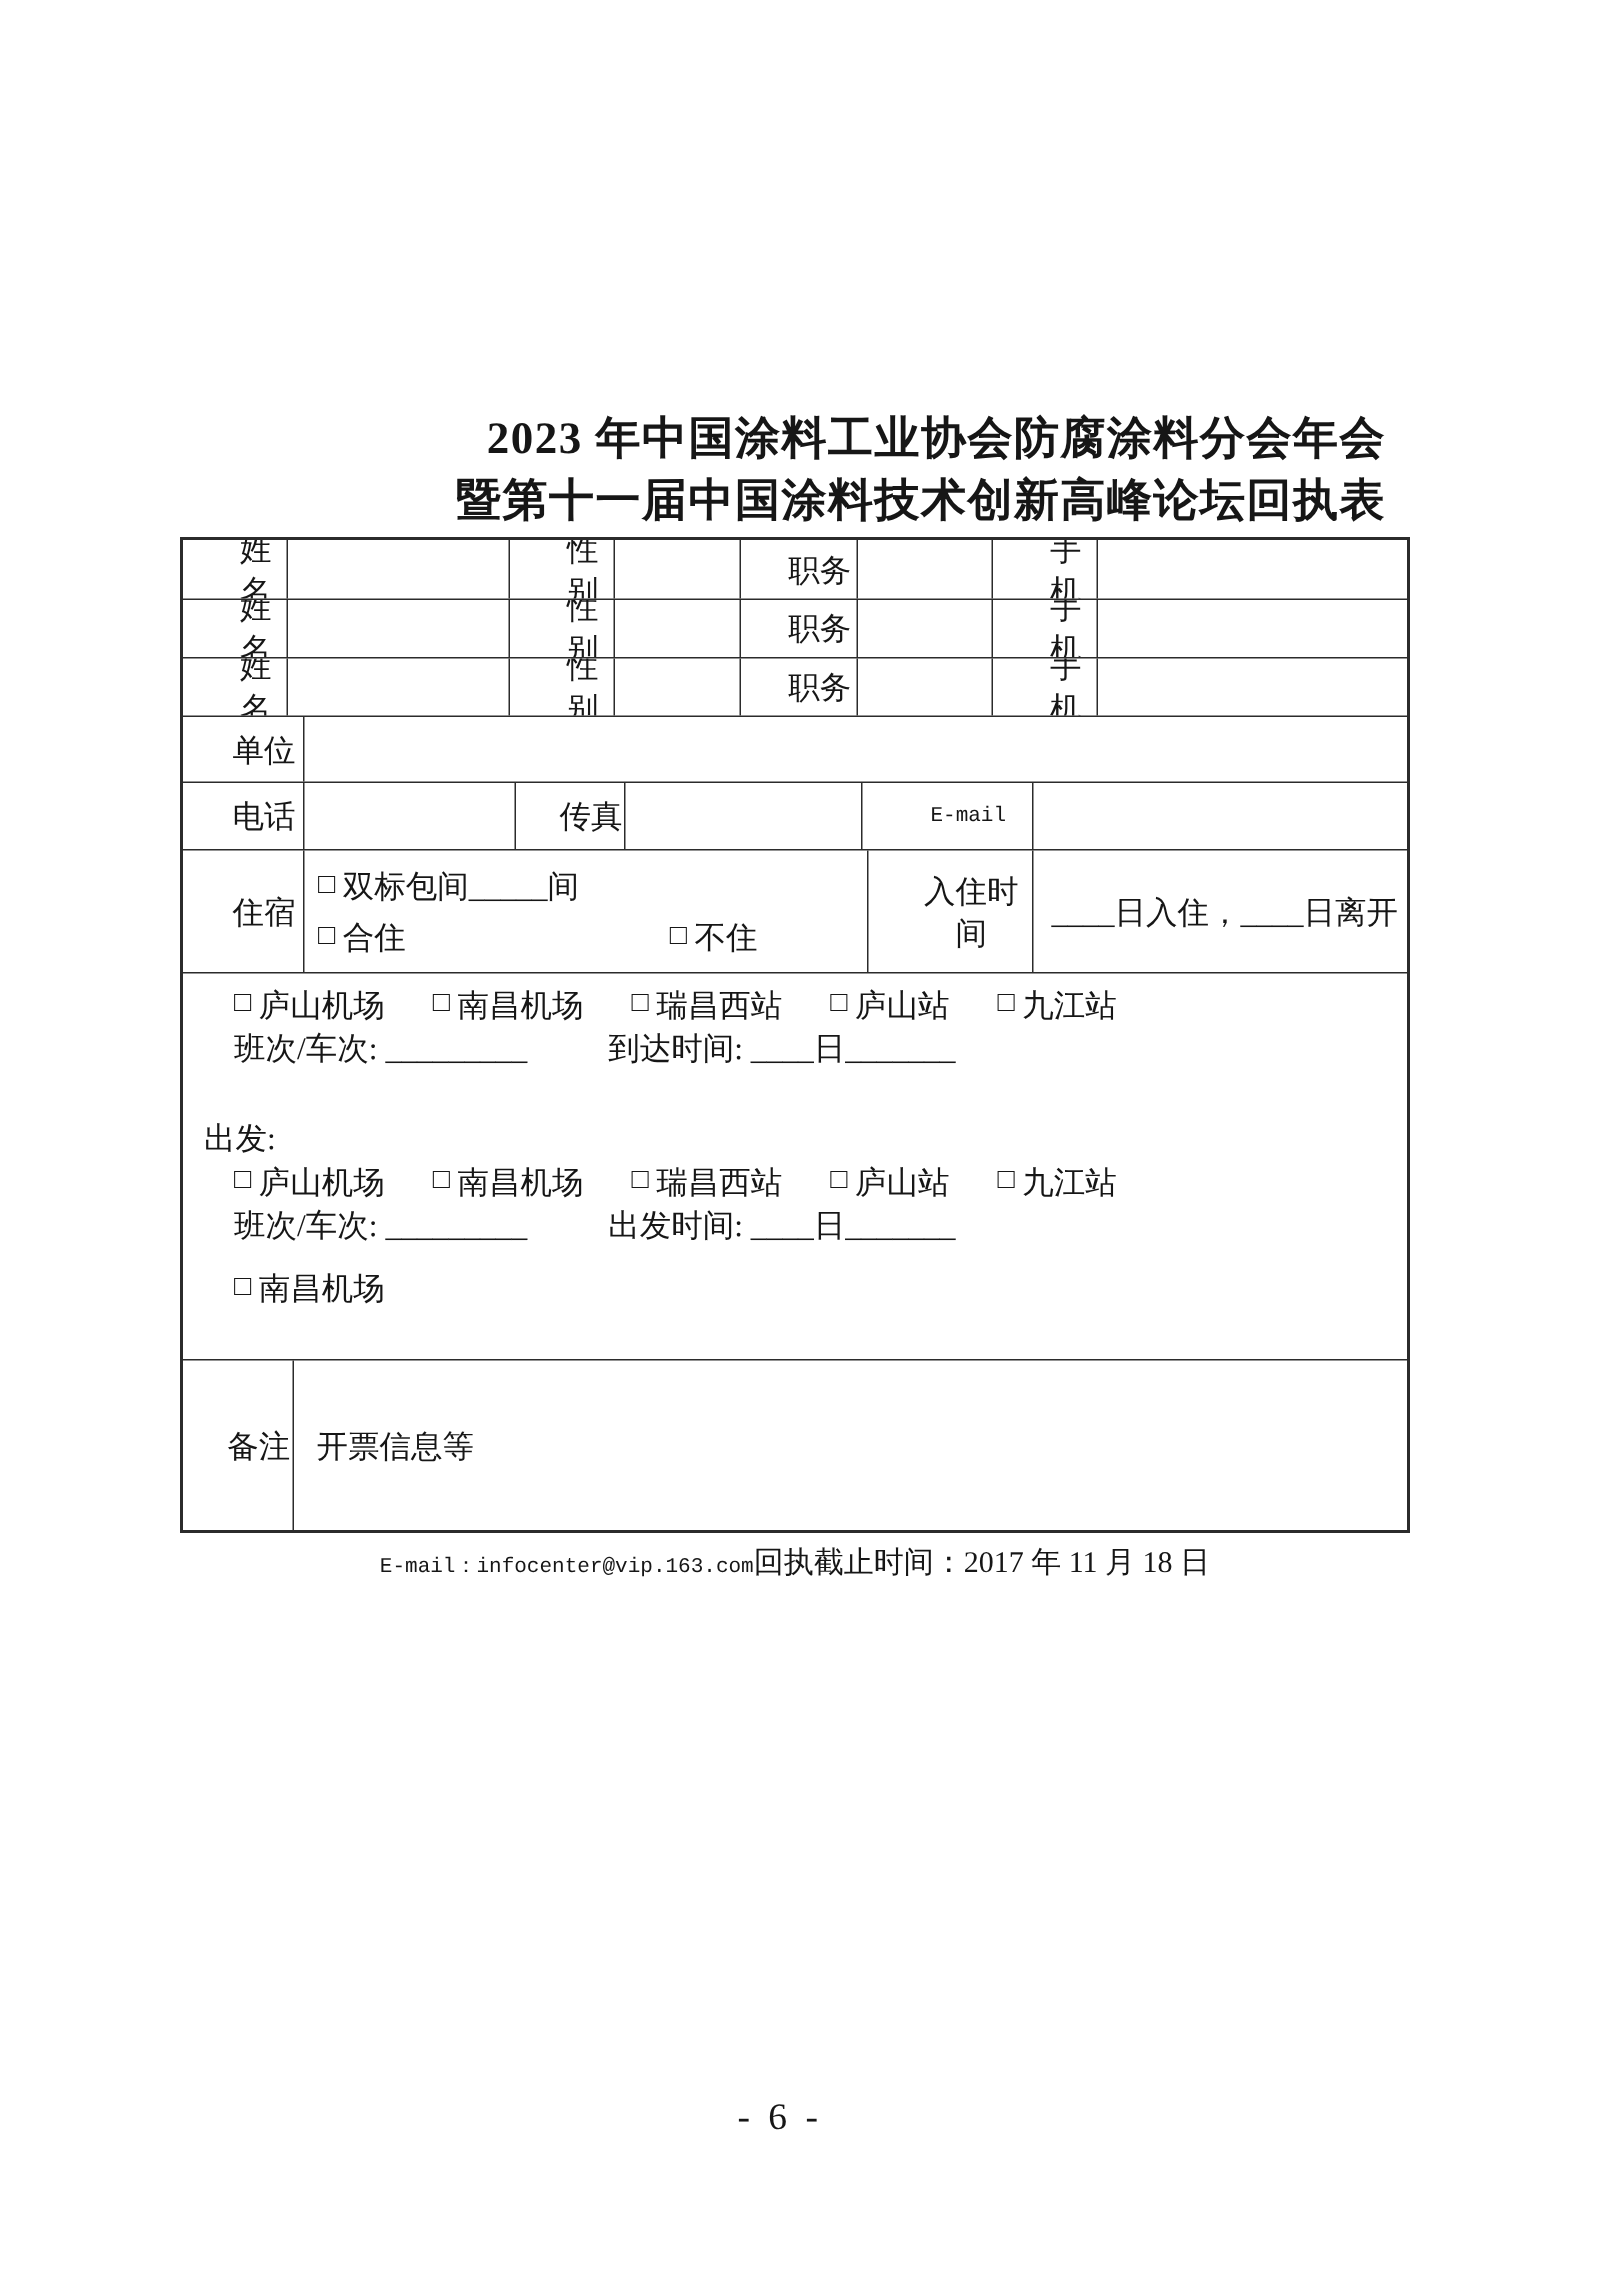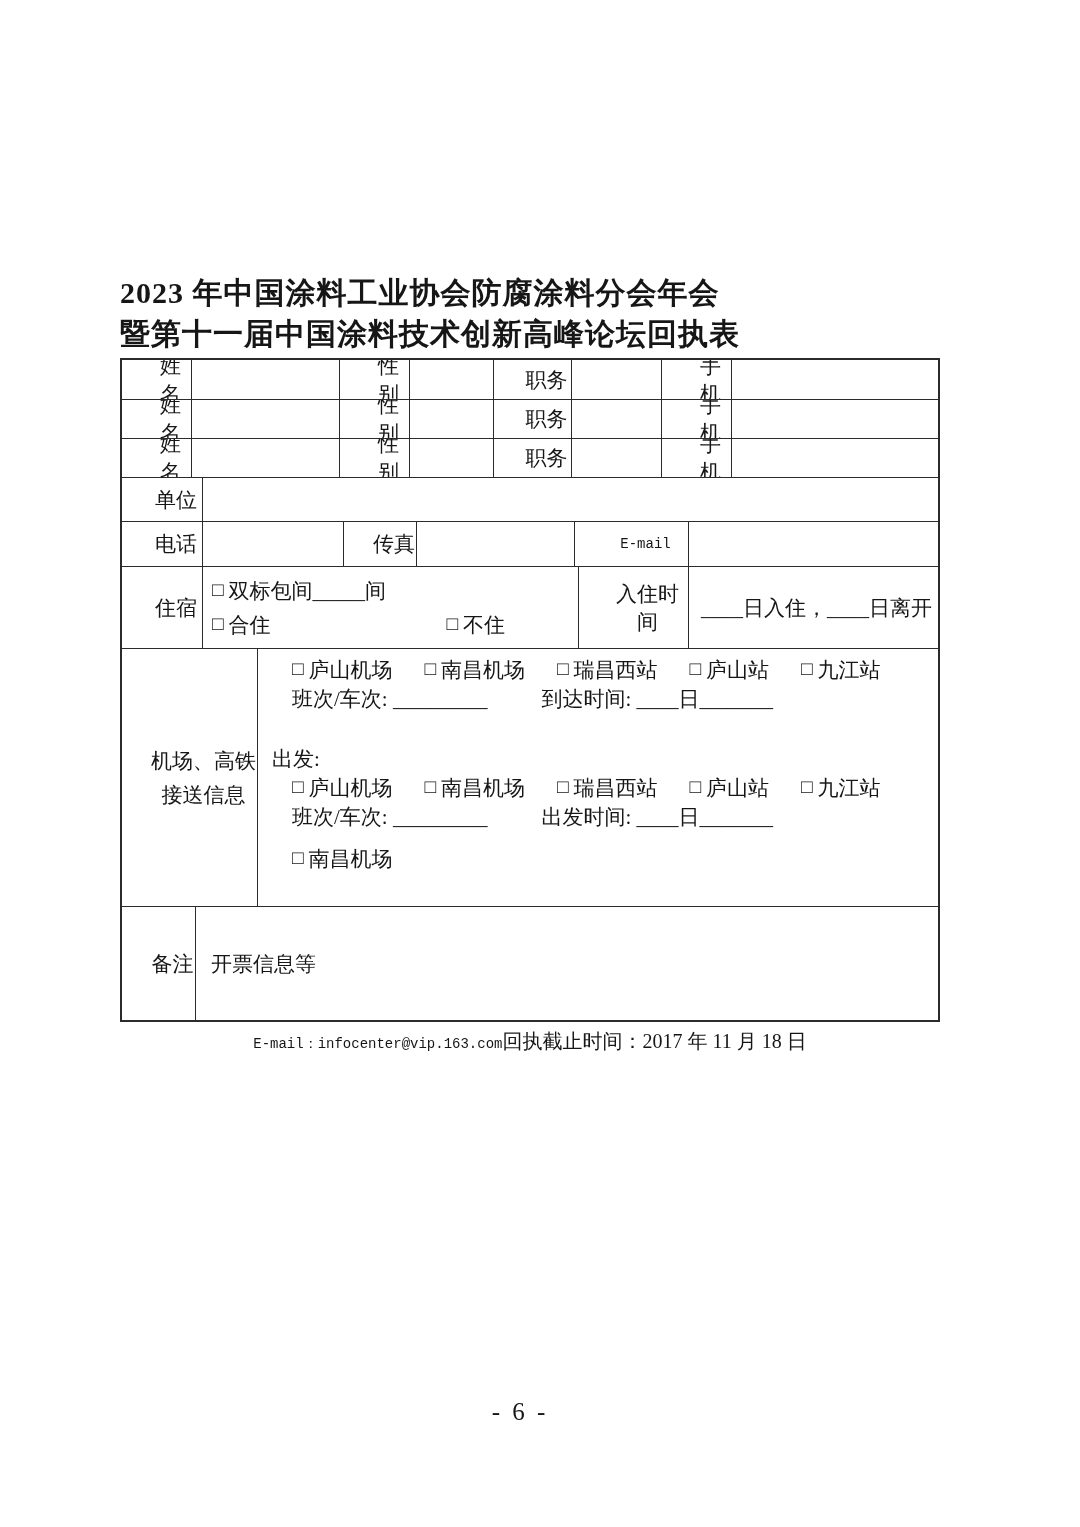--- a/index.html
+++ b/index.html
@@ -6,21 +6,21 @@
   html,body { width:1080px; height:1527px; }
   body {
     background:#ffffff;
     position:relative;
     font-family:"Liberation Serif","DejaVu Serif",serif;
     color:#161616;
   }
   .page { position:absolute; inset:0; background:#ffffff; }
 
   
-  .title-block { position:absolute; left:120px; top:272px; width:820px; text-align:left; }
+  .title-block { position:absolute; left:104px; top:272px; width:820px; text-align:right; }
   .title-line { font-size:30px; font-weight:bold; line-height:41px; letter-spacing:1px; }
 
   
   .form-table {
     position:absolute; left:120px; top:358px; width:820px;
     border:2px solid #2b2b2b; font-size:21px; background:#fff;
   }
   .row { display:flex; border-top:1.5px solid #2b2b2b; }
   .row:first-child { border-top:none; }
   .cell { border-right:1.5px solid #2b2b2b; display:flex; align-items:center; overflow:hidden; }
@@ -154,26 +154,20 @@
             <span class="cb">□</span>
             <span>不住</span>
           </span>
         </div>
       </div>
       <div class="cell label w-checkin">入住时间</div>
       <div class="cell grow checkin-val">____日入住，____日离开</div>
     </div>
 
     <div class="row h-transfer">
-      <div class="cell label w-tl">
-        <div class="transfer-label-inner">
-          <div>机场、高铁</div>
-          <div>接送信息</div>
-        </div>
-      </div>
       <div class="cell grow transfer-content">
 
         <div class="t-line t-indent t-options">
           <span class="opt">
               <span class="cb">□</span>
               <span>庐山机场</span>
             </span>
           <span class="opt">
               <span class="cb">□</span>
               <span>南昌机场</span>

